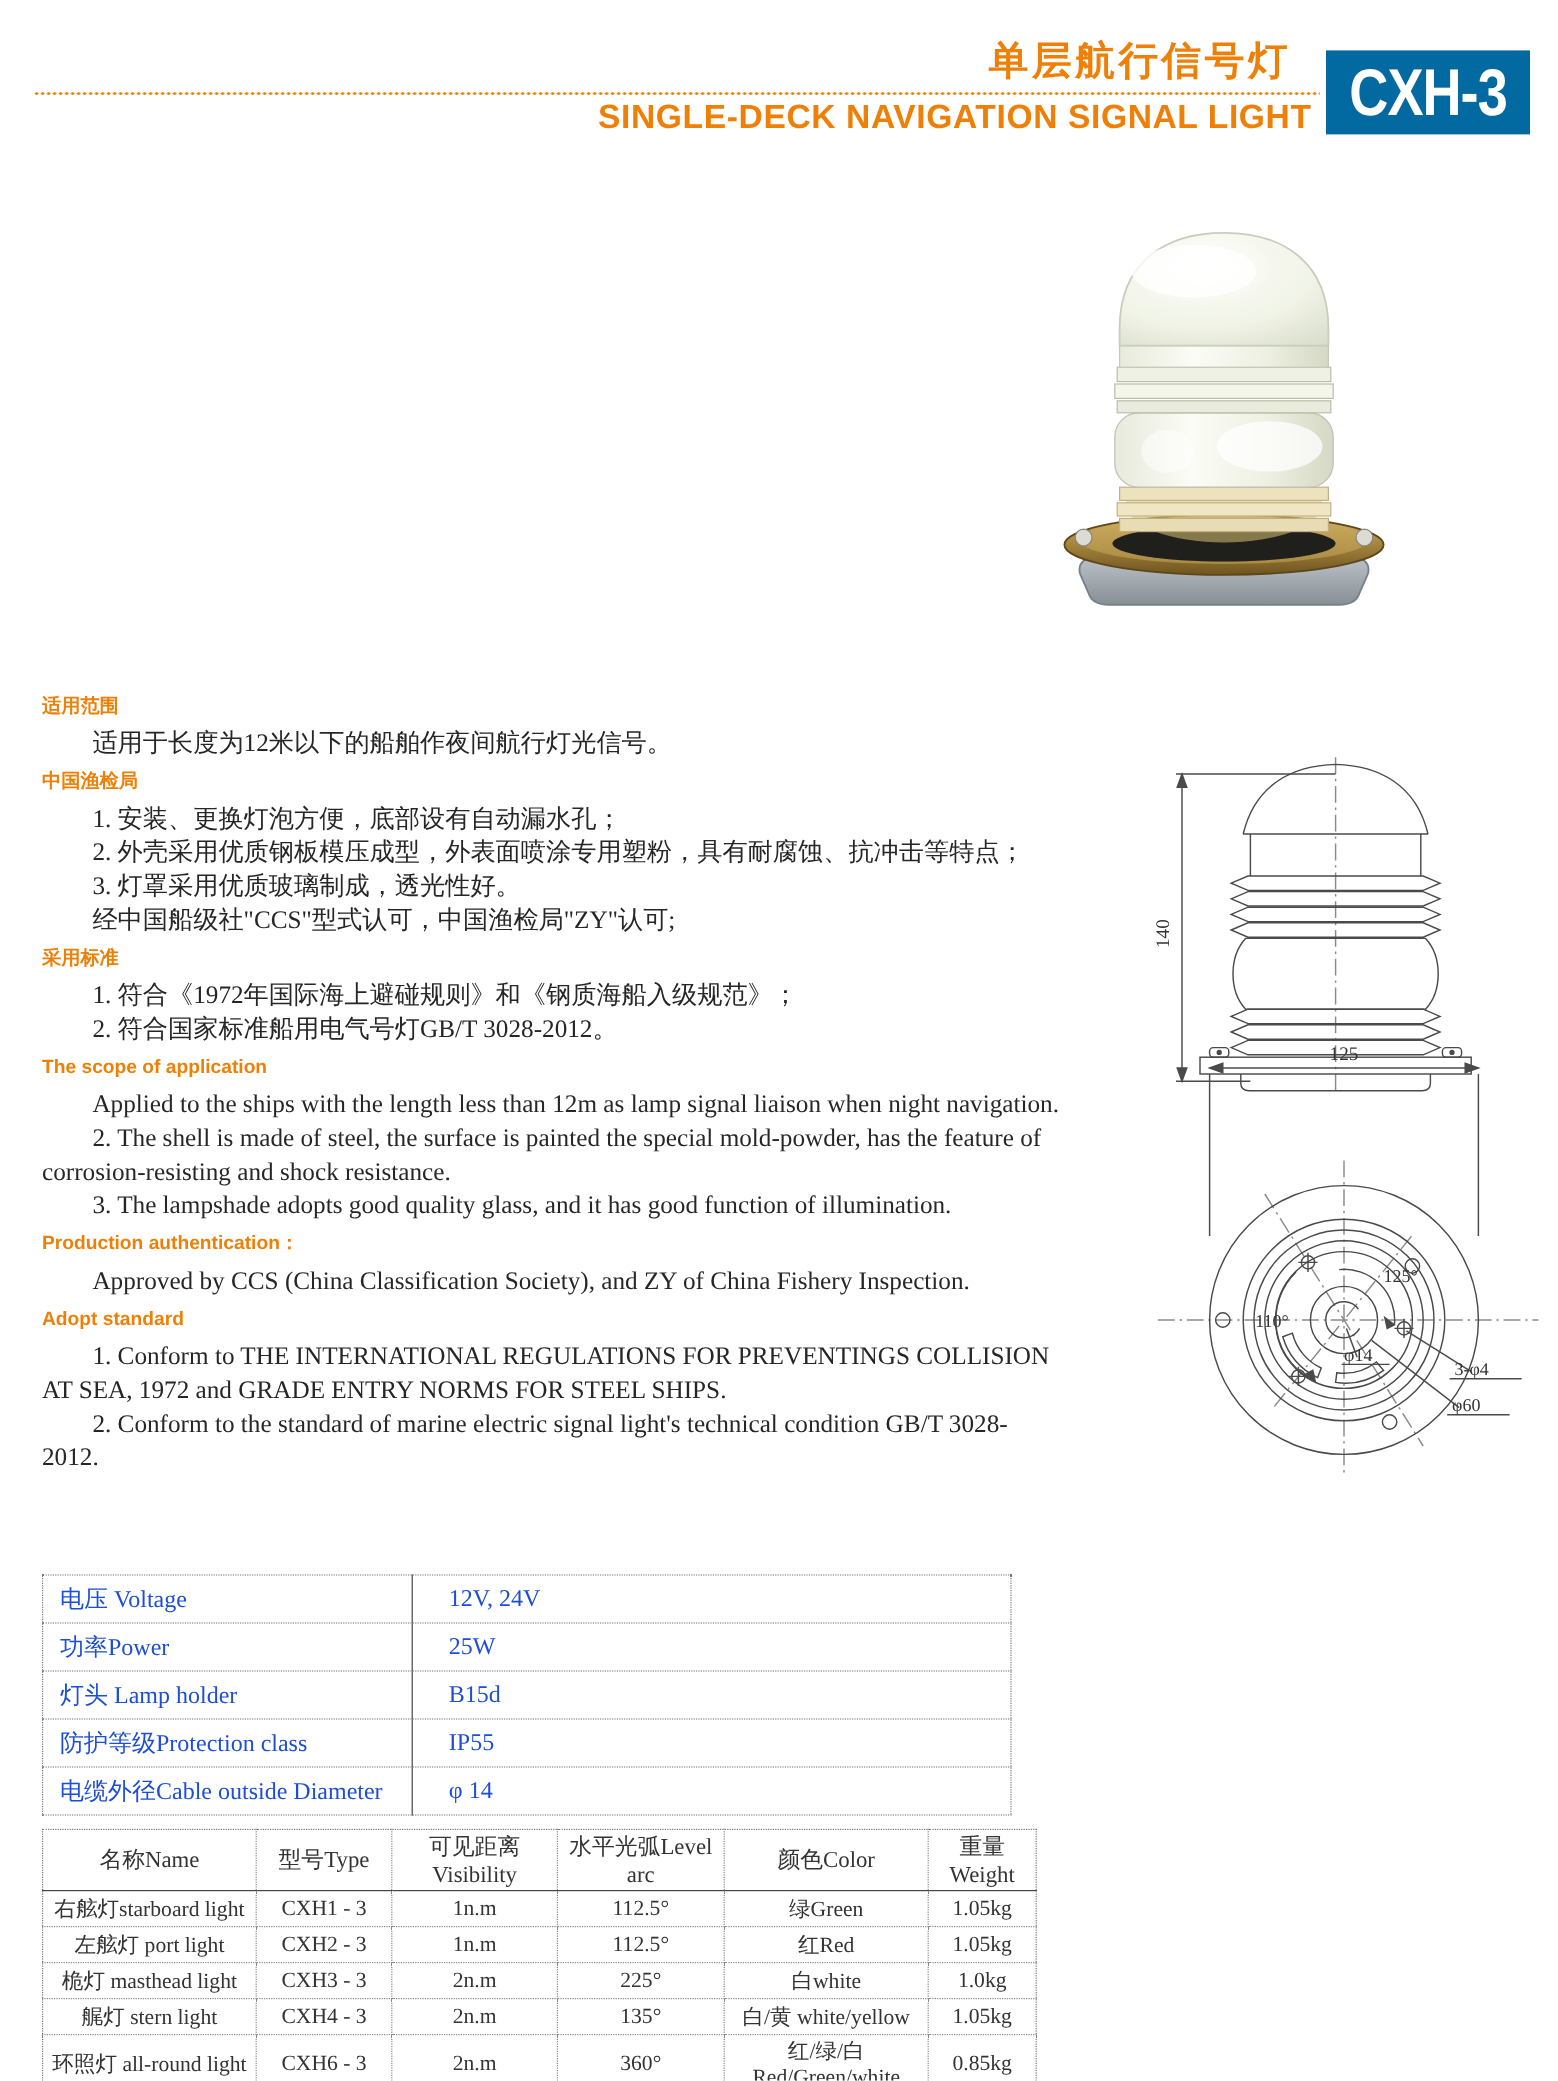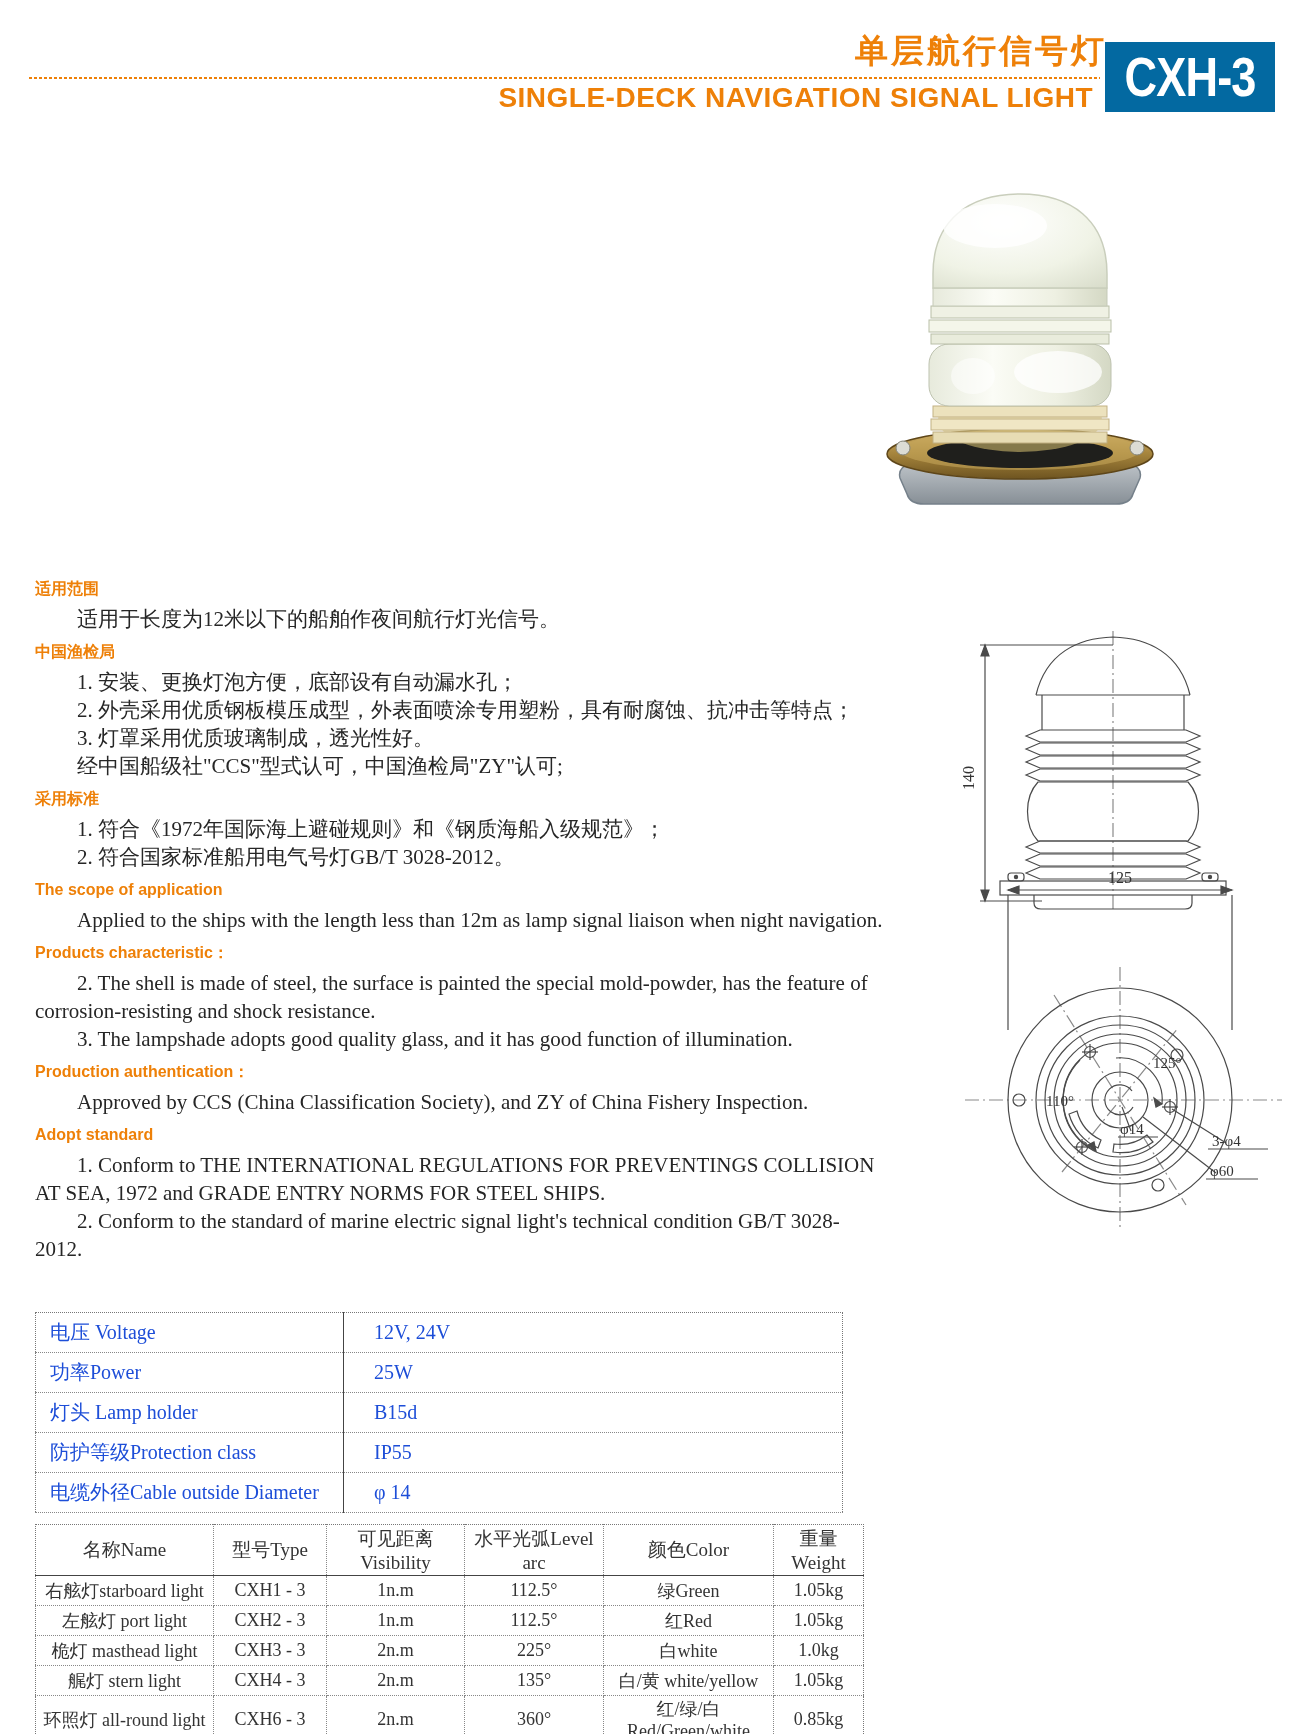--- a/index.html
+++ b/index.html
@@ -1,20 +1,20 @@
 <!DOCTYPE html>
 <html><head>
 <meta charset="utf-8">
 <style>
   html,body{margin:0;padding:0;background:#ffffff;}
   .page{position:relative;width:1298px;height:1734px;background:#fff;overflow:hidden;
         font-family:"Liberation Serif","DejaVu Serif",serif;color:#2a2a2a;margin:0 auto;}
 
   
-  .cn-title{position:absolute;top:34px;right:191px;font-family:"Liberation Sans","DejaVu Sans",sans-serif;
+  .cn-title{position:absolute;top:34px;right:222px;font-family:"Liberation Sans","DejaVu Sans",sans-serif;
             font-weight:bold;font-size:33px;color:#ee8008;letter-spacing:3px;line-height:1;}
   .dotted-rule{position:absolute;top:76px;left:28px;width:1072px;height:4px;
             background-image:radial-gradient(circle,#ee8008 1.3px,rgba(0,0,0,0) 1.4px);
             background-size:5px 4px;background-repeat:repeat-x;}
   .en-title{position:absolute;top:84px;right:205px;font-family:"Liberation Sans","DejaVu Sans",sans-serif;
             font-weight:bold;font-size:28px;color:#ee8008;letter-spacing:0.5px;line-height:1;}
   .model-badge{position:absolute;left:1105px;top:42px;width:170px;height:70px;background:#0369a1;
             display:flex;align-items:center;justify-content:center;}
   .model-badge span{font-family:"Liberation Sans","DejaVu Sans",sans-serif;font-weight:bold;font-size:55px;
             color:#ffffff;transform:scaleX(.82);letter-spacing:-1px;}
@@ -117,21 +117,20 @@
     <h3>中国渔检局</h3>
     <p>1. 安装、更换灯泡方便，底部设有自动漏水孔；</p>
     <p>2. 外壳采用优质钢板模压成型，外表面喷涂专用塑粉，具有耐腐蚀、抗冲击等特点；</p>
     <p>3. 灯罩采用优质玻璃制成，透光性好。</p>
     <p>经中国船级社"CCS"型式认可，中国渔检局"ZY"认可;</p>
     <h3>采用标准</h3>
     <p>1. 符合《1972年国际海上避碰规则》和《钢质海船入级规范》；</p>
     <p>2. 符合国家标准船用电气号灯GB/T 3028-2012。</p>
     <h3>The scope of application</h3>
     <p>Applied to the ships with the length less than 12m as lamp signal liaison when night navigation.</p>
-    <h3>Products characteristic：</h3>
     <p>2. The shell is made of steel, the surface is painted the special mold-powder, has the feature of corrosion-resisting and shock resistance.</p>
     <p>3. The lampshade adopts good quality glass, and it has good function of illumination.</p>
     <h3>Production authentication：</h3>
     <p>Approved by CCS (China Classification Society), and ZY of China Fishery Inspection.</p>
     <h3>Adopt standard</h3>
     <p>1. Conform to THE INTERNATIONAL REGULATIONS FOR PREVENTINGS COLLISION AT SEA, 1972 and GRADE ENTRY NORMS FOR STEEL SHIPS.</p>
     <p>2.  Conform to the standard of marine electric signal light's technical condition GB/T 3028-2012.</p>
   </div>
 
   <div class="drawing" style="left:950px;top:583px;">

